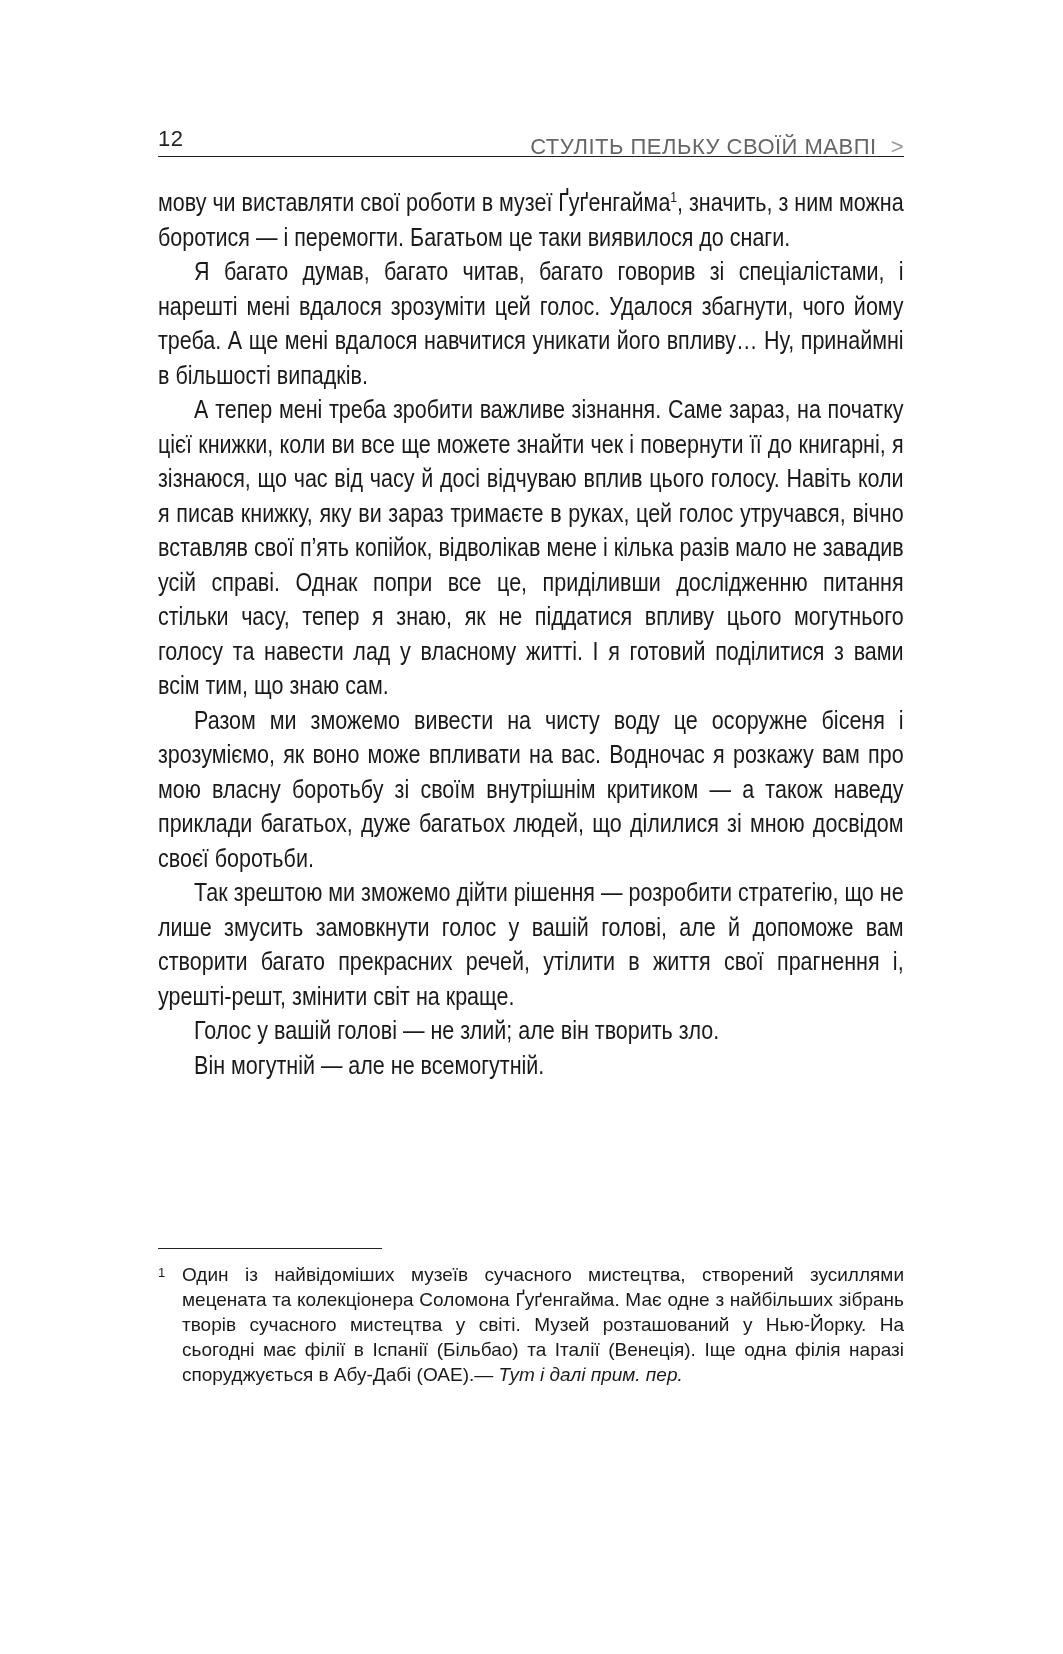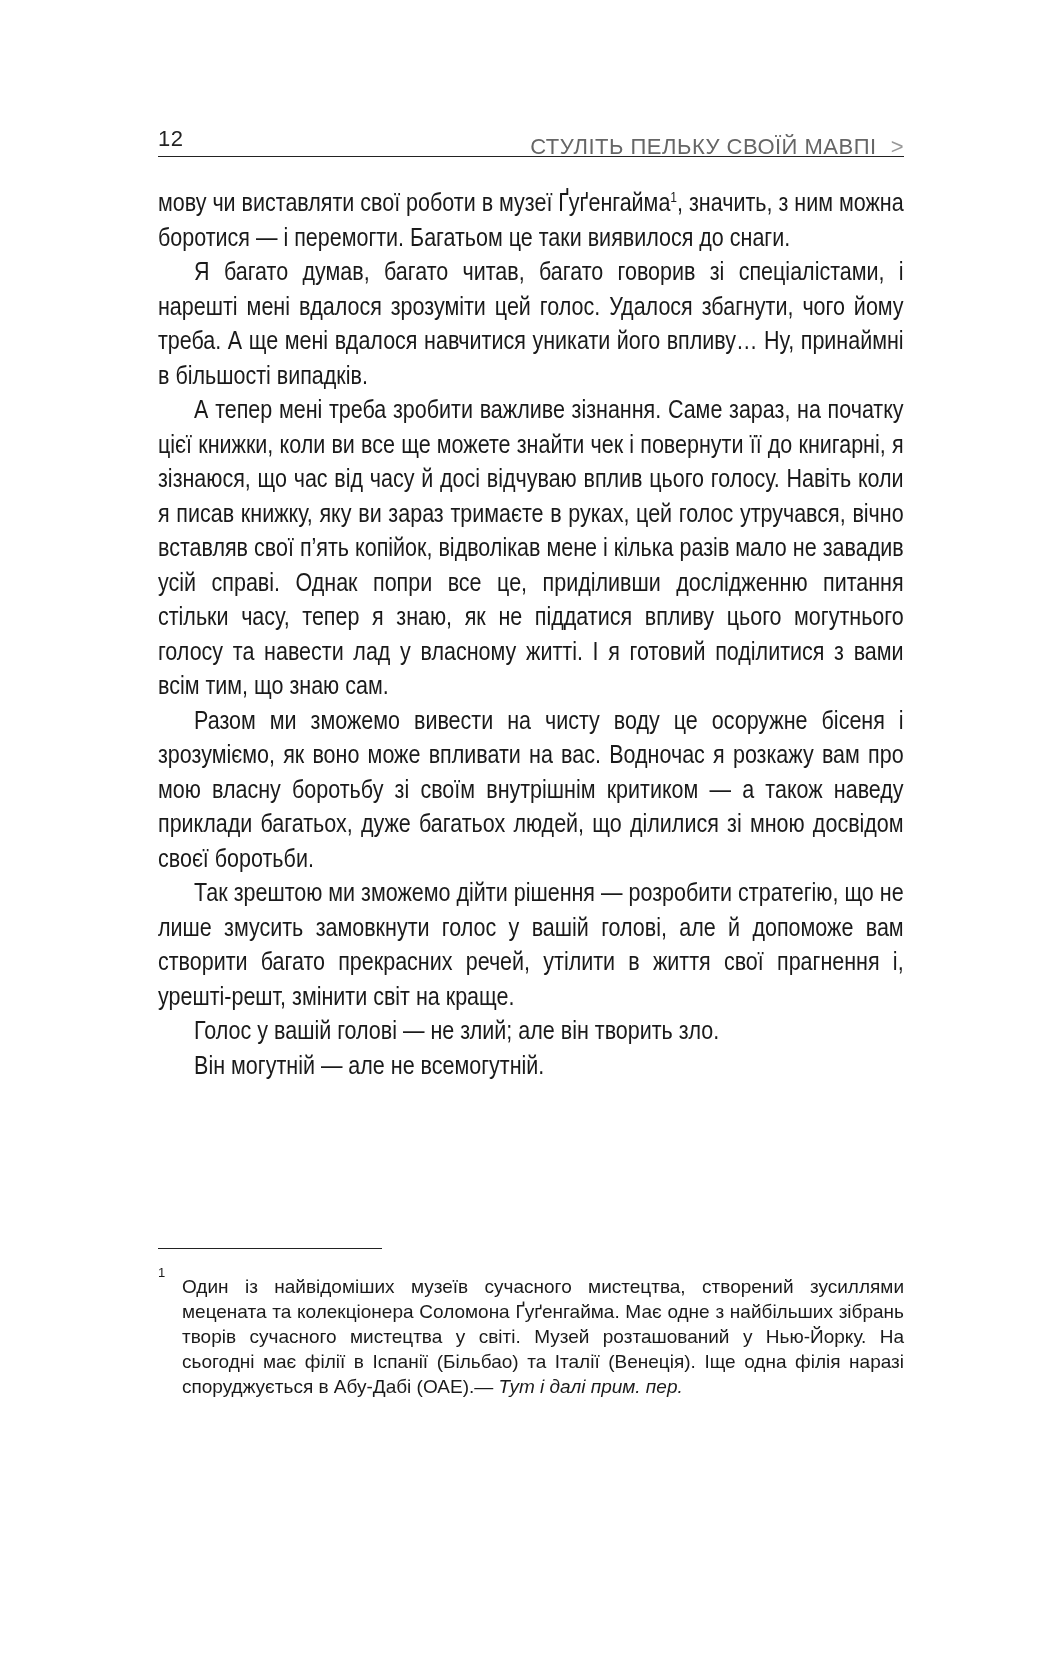--- a/index.html
+++ b/index.html
@@ -14,21 +14,21 @@
   .running-title .arrow { color: #999; margin-left: 14px; }
   .body-text { margin-top: 28px; font-size: 25px; line-height: 34.5px; text-align: justify;
                transform: scaleX(0.86); transform-origin: left top; width: 867px; }
   .body-text p { margin: 0; text-indent: 0; }
   .body-text p.indent { text-indent: 42px; }
   .body-text sup { font-size: 14px; vertical-align: 9px; line-height: 0; }
   .footnote-rule { position: absolute; left: 158px; top: 1248px; width: 224px; height: 0; border-top: 1.2px solid #222; }
   .footnote { position: absolute; left: 158px; top: 1262px; width: 746px; font-size: 19px; line-height: 25px;
               text-align: justify; }
   .footnote .fn-mark { position: absolute; left: 0; top: -2px; font-size: 13px; }
-  .footnote .fn-body { margin-left: 24px; margin-top: 12px; }
+  .footnote .fn-body { margin-left: 24px; }
   .footnote em { font-style: italic; }
 </style>
 </head>
 <body>
 
 <div class="page">
   <div class="running-head">
     <span class="page-number">12</span>
     <span class="running-title"><span>СТУЛІТЬ ПЕЛЬКУ СВОЇЙ МАВПІ</span><span class="arrow">&gt;</span></span>
   </div>

